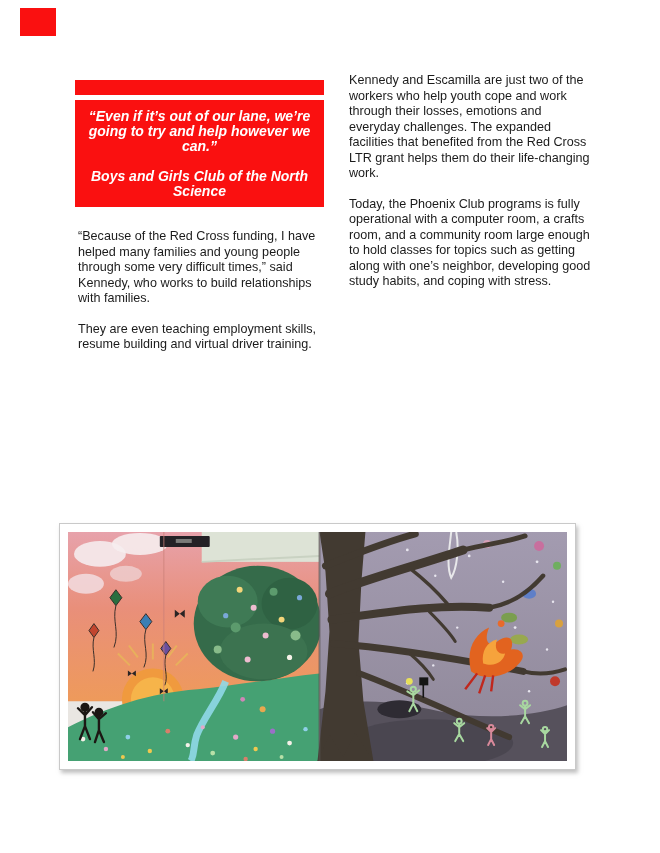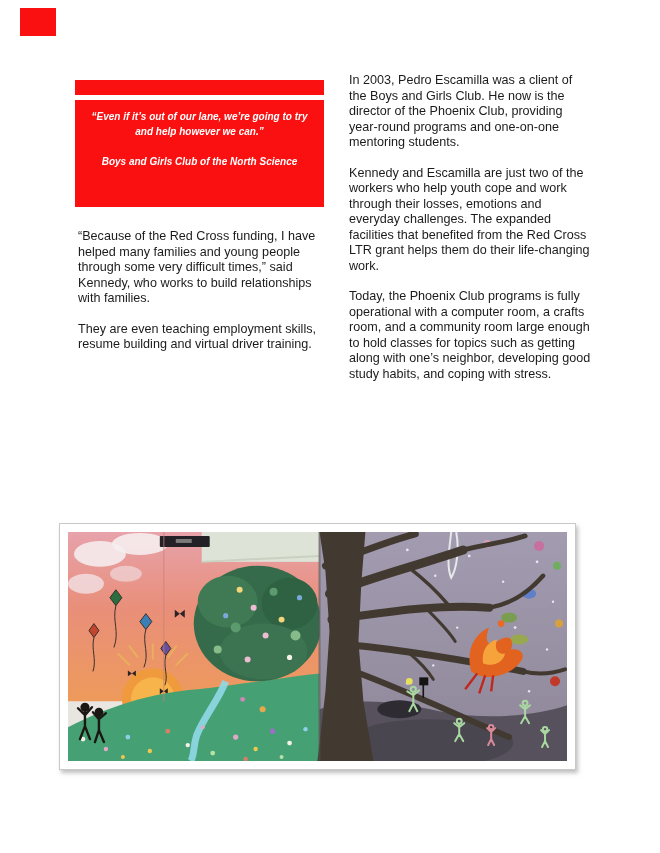--- a/index.html
+++ b/index.html
@@ -9,21 +9,21 @@
   }
   .corner-mark{position:absolute;left:20px;top:8px;width:36px;height:28px;background:#fa1010;}
   .col{position:absolute;top:73px;font-size:12.6px;line-height:15.5px;letter-spacing:0;}
   .col-left{left:78px;width:253px;}
   .col-right{left:349px;width:243px;}
   .col p{margin:0 0 15px 0;}
   .quote-wrap{margin:7px 0 22px -3px;width:249px;}
   .red-strip{height:15px;background:#fa1010;margin-bottom:5px;}
   .quote-box{
     background:#fa1010;color:#ffffff;text-align:center;
-    font-weight:bold;font-style:italic;font-size:10px;line-height:15px;
+    font-weight:bold;font-style:italic;font-size:14px;line-height:15px;
     padding:9px 10px 0 10px;height:107px;box-sizing:border-box;
   }
   .quote-box .q{margin:0 0 15px 0;}
   .quote-box .attr{margin:0;}
   .photo-frame{
     position:absolute;left:59px;top:523px;width:517px;height:247px;
     background:#ffffff;border:1px solid #c9c9c9;box-sizing:border-box;padding:8px;
     box-shadow:2px 3px 4px rgba(130,130,130,.5);
   }
   .photo-frame svg{display:block;width:100%;height:100%;}
@@ -43,21 +43,20 @@
         <p class="q">“Even if it’s out of our lane, we’re going to try and help however we can.”</p>
         <p class="attr">Boys and Girls Club of the North Science</p>
       </div>
     </div>
 
     <p>“Because of the Red Cross funding, I have helped many families and young people through some very difficult times,” said Kennedy, who works to build relationships with families.</p>
     <p>They are even teaching employment skills, resume building and virtual driver training.</p>
   </div>
 
   <div class="col col-right">
-    <p>In 2003, Pedro Escamilla was a client of the Boys and Girls Club. He now is the director of the Phoenix Club, providing year-round programs and one-on-one mentoring students.</p>
     <p>Kennedy and Escamilla are just two of the workers who help youth cope and work through their losses, emotions and everyday challenges. The expanded facilities that benefited from the Red Cross LTR grant helps them do their life-changing work.</p>
     <p>Today, the Phoenix Club programs is fully operational with a computer room, a crafts room, and a community room large enough to hold classes for topics such as getting along with one’s neighbor, developing good study habits, and coping with stress.</p>
   </div>
 
   <div class="photo-frame">
     <svg viewBox="0 0 500 230" preserveAspectRatio="none">
       <defs>
         <linearGradient id="sky" x1="0" y1="0" x2="0" y2="1">
           <stop offset="0%" stop-color="#e7a2ab"></stop>
           <stop offset="45%" stop-color="#e98f7a"></stop>

